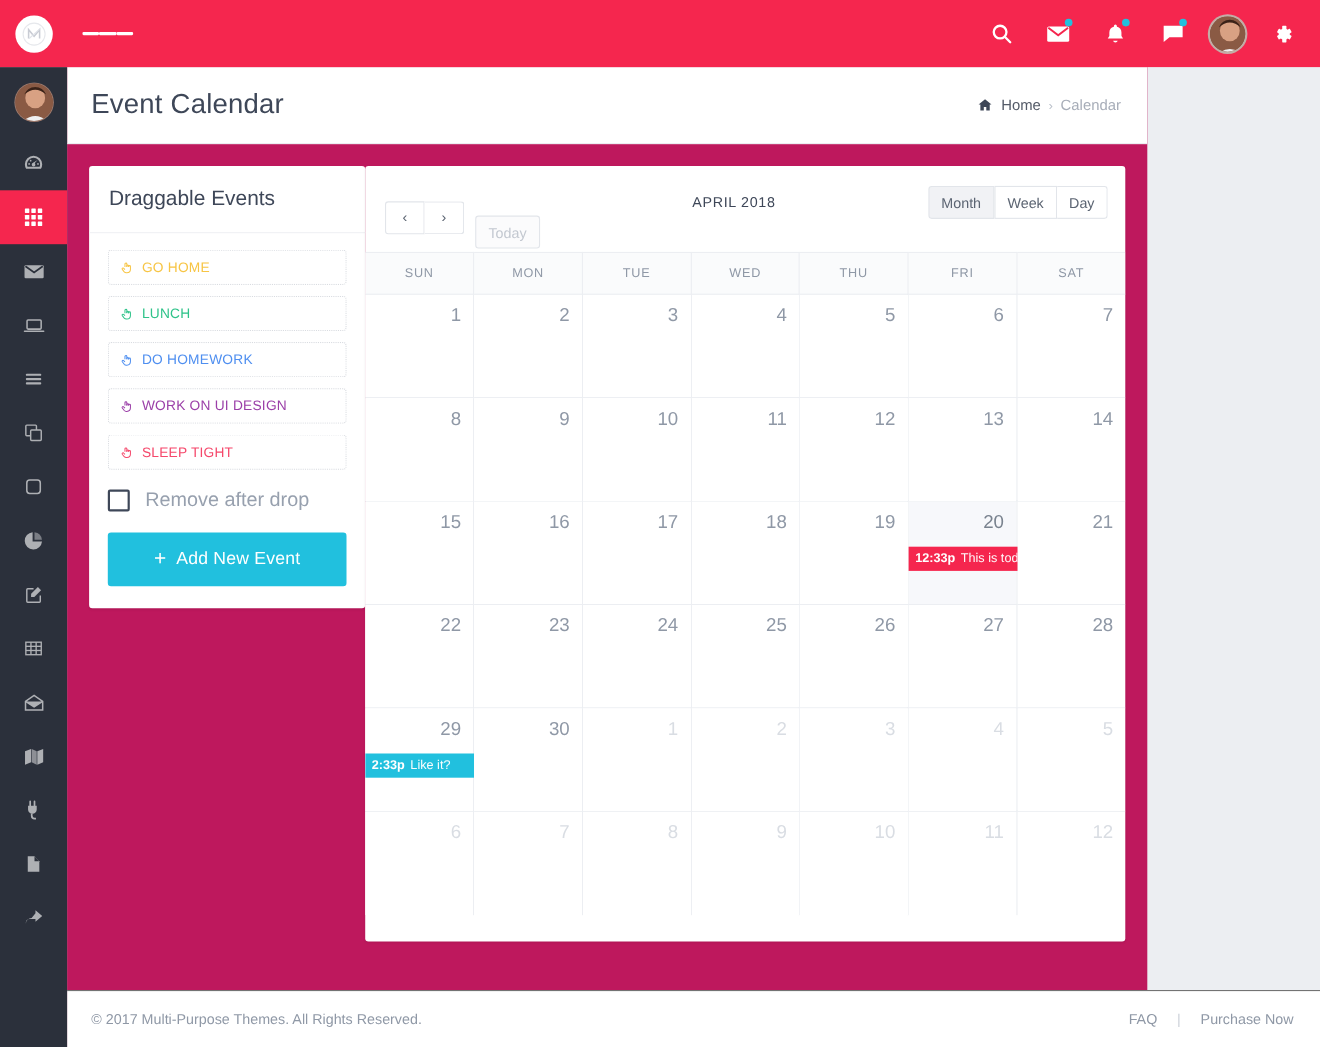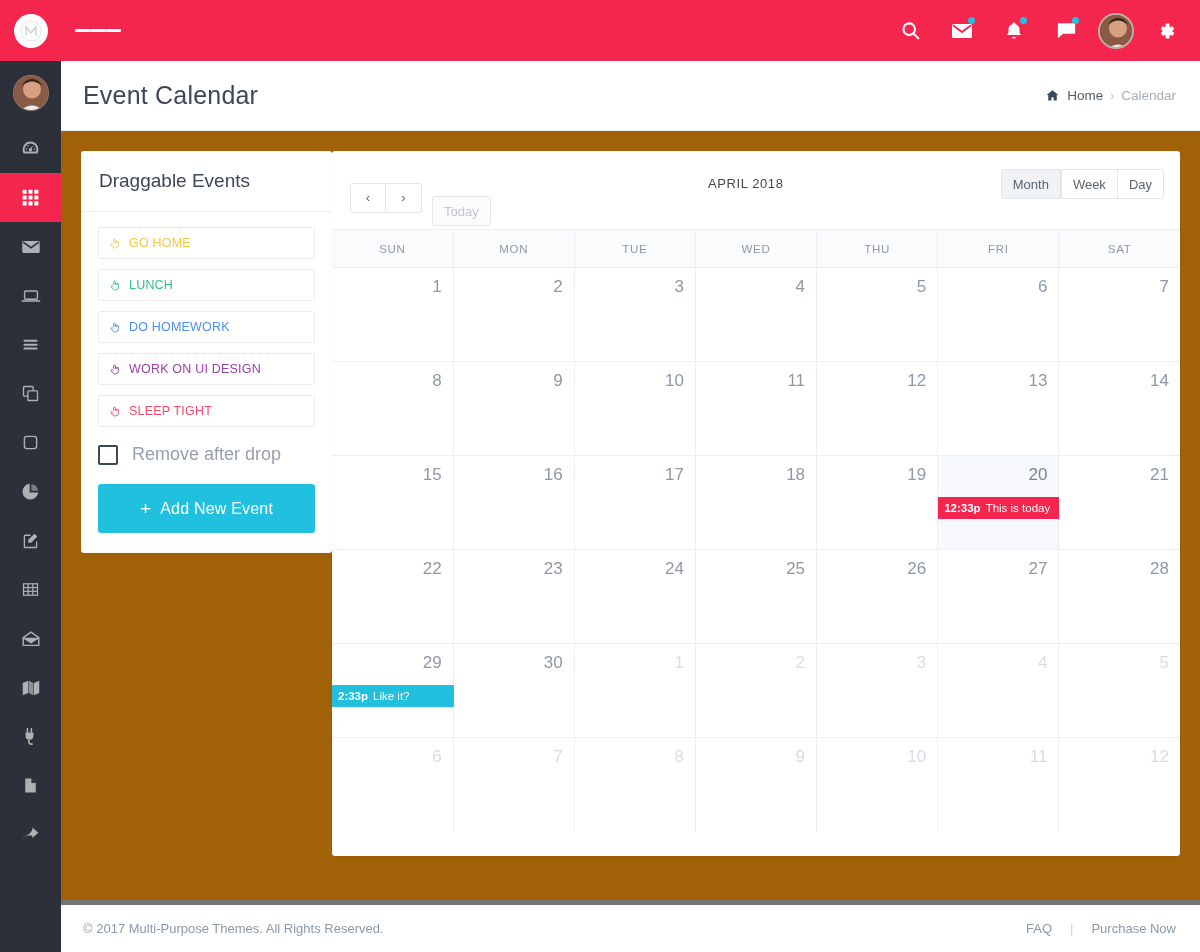--- a/index.html
+++ b/index.html
@@ -68,21 +68,21 @@
     height: 49px; display: flex; align-items: center; justify-content: center;
     cursor: pointer; position: relative;
   }
   .side-item svg { display: block; opacity: .62; }
   .side-item.active { background: #f5264e; }
   .side-item.active svg { opacity: 1; }
 
   
   .content {
     position: absolute; top: 61px; left: 61px;
-    width: 1139px; height: 891px; background: #a16207; overflow: hidden;
+    width: 982px; height: 891px; background: #be185d; overflow: hidden;
   }
   .page-head {
     height: 70px; background: #ffffff; display: flex; align-items: center;
     padding: 0 24px 0 22px; border-bottom: 1px solid #eceef2;
   }
   .page-title {
     font-size: 25px; color: #3d4košice; color: #3e4758; font-weight: 400;
     letter-spacing: .2px;
   }
   .breadcrumb {
@@ -184,21 +184,21 @@
     cursor: pointer; border-radius: 0;
   }
   .event .etime { font-weight: bold; text-align: center; }
   .event .etitle { opacity: .97; }
   .event.red { background: #f5264e; }
   .event.cyan { background: #21c0de; }
 
   
   .footer {
     position: absolute; bottom: 0; left: 61px; width: 1139px; height: 52px;
-    background: #ffffff; border-top: 5px solid #737373;
+    background: #ffffff; border-top: 1px solid #737373;
     display: flex; align-items: center; padding: 0 24px 0 22px;
     font-size: 13px; color: #8f98a6;
   }
   .footer-links { margin-left: auto; display: flex; align-items: center; gap: 18px; }
   .footer-links a { color: #8f98a6; text-decoration: none; cursor: pointer; }
   .footer-links .dot { color: #ccd1d9; }
 </style>
 </head>
 <body>
 

